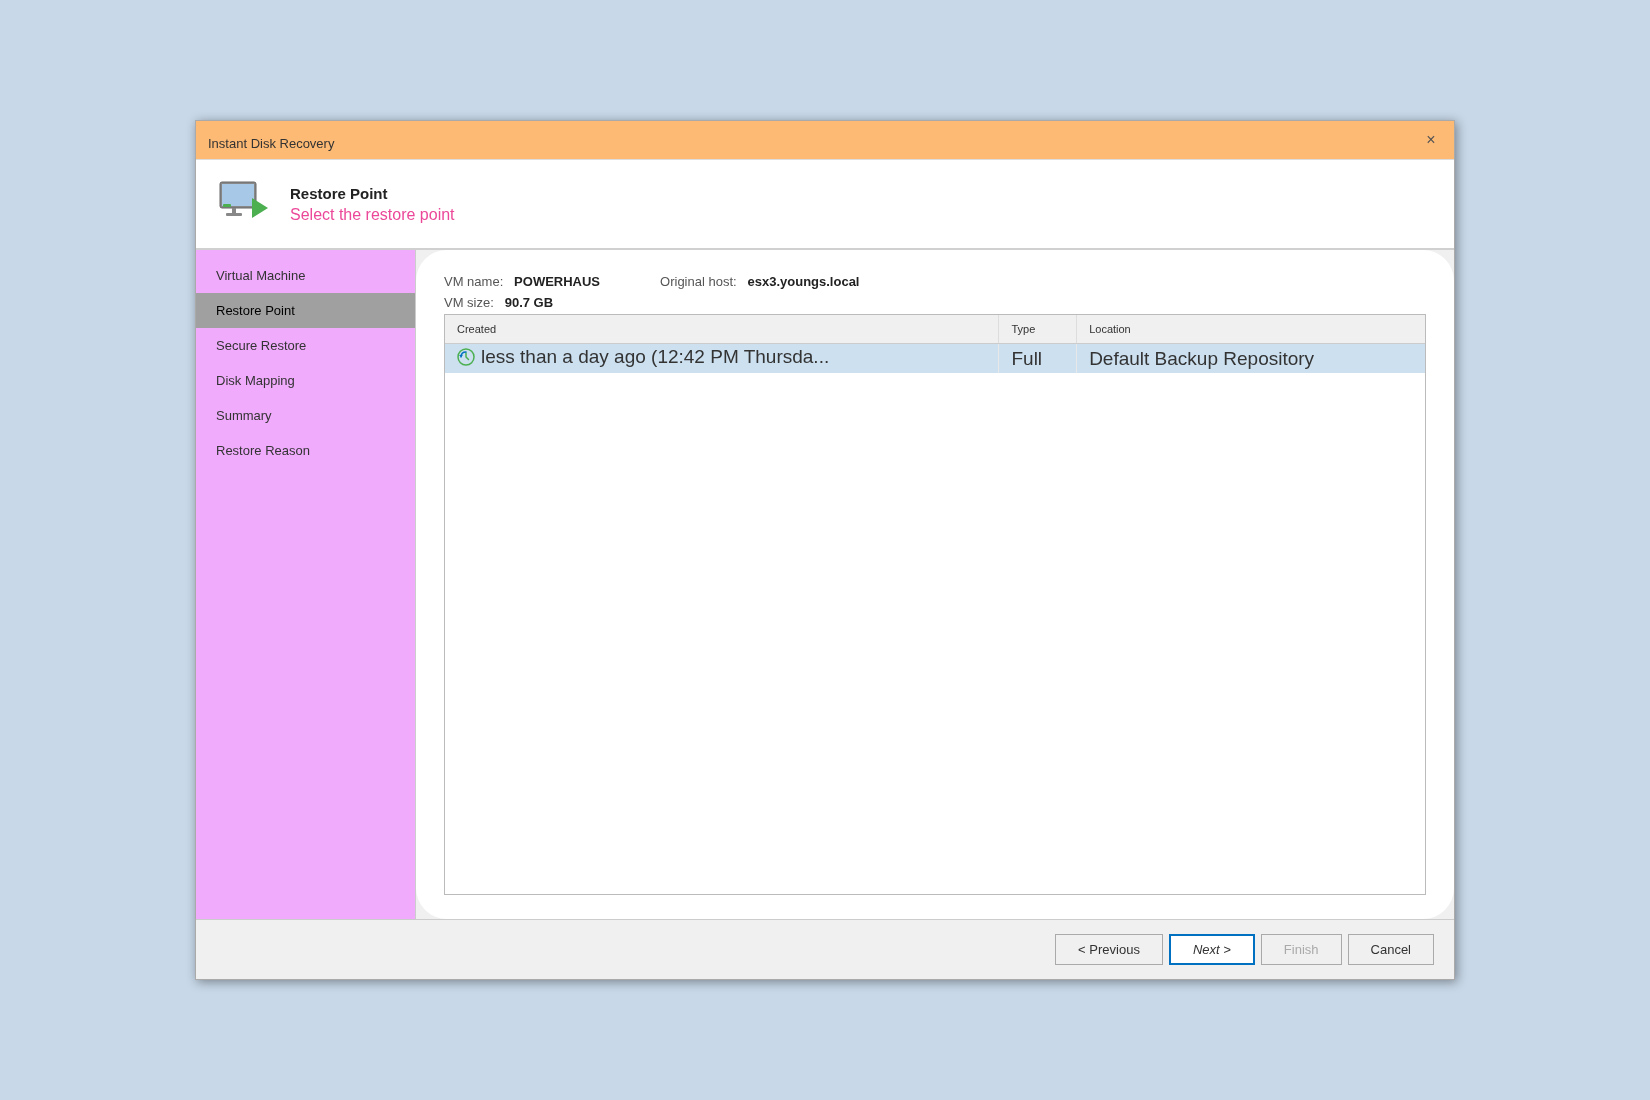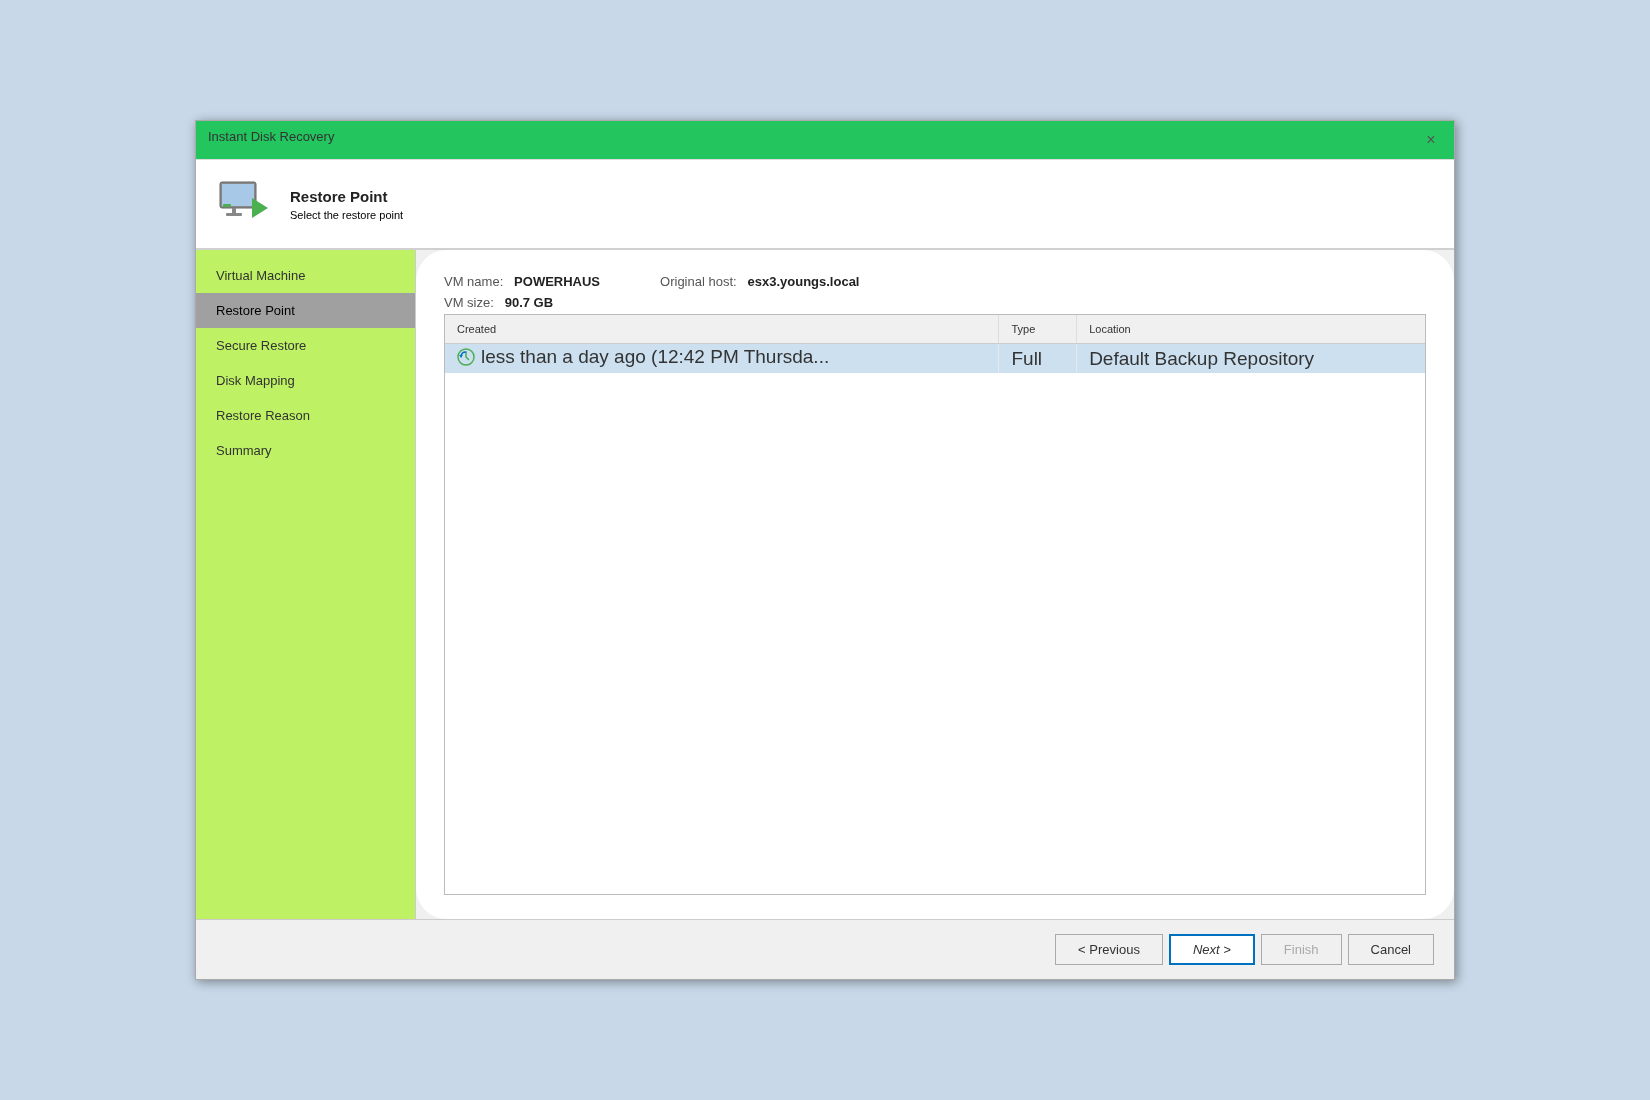--- a/index.html
+++ b/index.html
@@ -19,25 +19,25 @@
       background: #f0f0f0;
       border: 1px solid #aaa;
       box-shadow: 2px 2px 10px rgba(0,0,0,0.4);
       width: 1260px;
       min-height: 860px;
       display: flex;
       flex-direction: column;
     }
 
     .title-bar {
-      background: #22c55e;
+      background: #fdba74;
       border-bottom: 1px solid #ddd;
       padding: 8px 12px;
       display: flex;
-      align-items: flex-start;
+      align-items: flex-end;
       justify-content: space-between;
     }
     .title-bar-text {
       font-size: 13px;
       font-weight: normal;
       color: #333;
     }
     .close-btn {
       width: 22px;
       height: 22px;
@@ -66,32 +66,32 @@
       flex-shrink: 0;
     }
 
     .header-text h2 {
       font-size: 15px;
       font-weight: bold;
       color: #222;
       margin-bottom: 4px;
     }
     .header-text p {
-      font-size: 11px;
-      color: #000000;
+      font-size: 16px;
+      color: #ec4899;
     }
 
     .body-area {
       display: flex;
       flex: 1;
     }
 
     .sidebar {
       width: 220px;
-      background: #bef264;
+      background: #f0abfc;
       border-right: 1px solid #ccc;
       padding: 8px 0;
     }
 
     .sidebar-item {
       padding: 10px 20px;
       font-size: 13px;
       color: #333;
       cursor: pointer;
     }
@@ -253,24 +253,24 @@
       <div class="sidebar-item active">
         <span>Restore Point</span>
       </div>
       <div class="sidebar-item">
         <span>Secure Restore</span>
       </div>
       <div class="sidebar-item">
         <span>Disk Mapping</span>
       </div>
       <div class="sidebar-item">
+        <span>Summary</span>
+      </div>
+      <div class="sidebar-item">
         <span>Restore Reason</span>
-      </div>
-      <div class="sidebar-item">
-        <span>Summary</span>
       </div>
     </div>
 
     <div class="main-content">
 
       <div class="vm-info">
         <div class="vm-info-item">
           <span class="label">VM name:</span>
           &nbsp;
           <span class="value">POWERHAUS</span>

